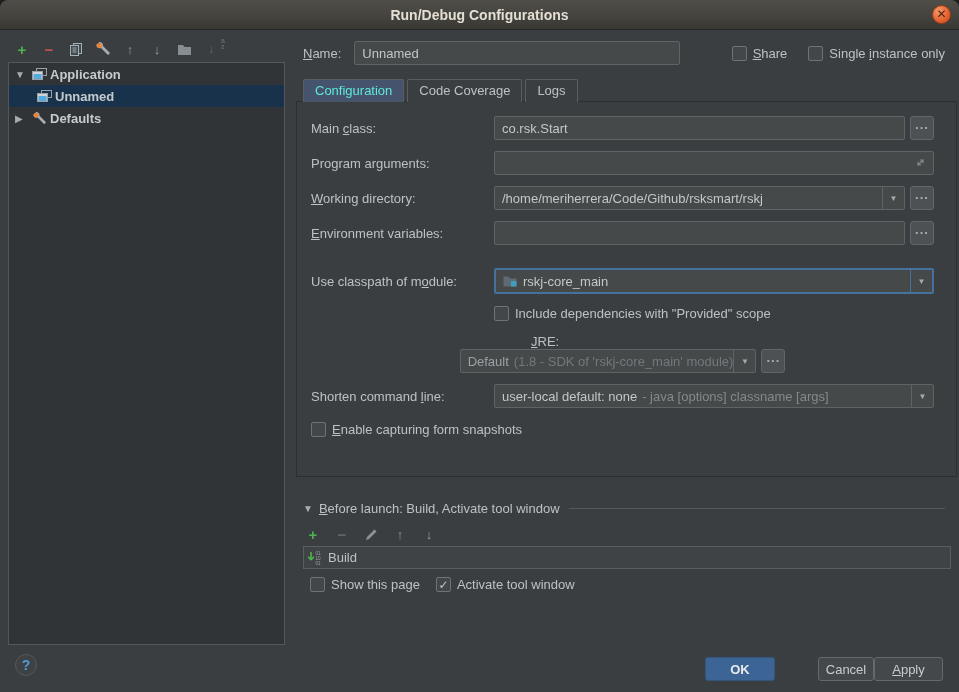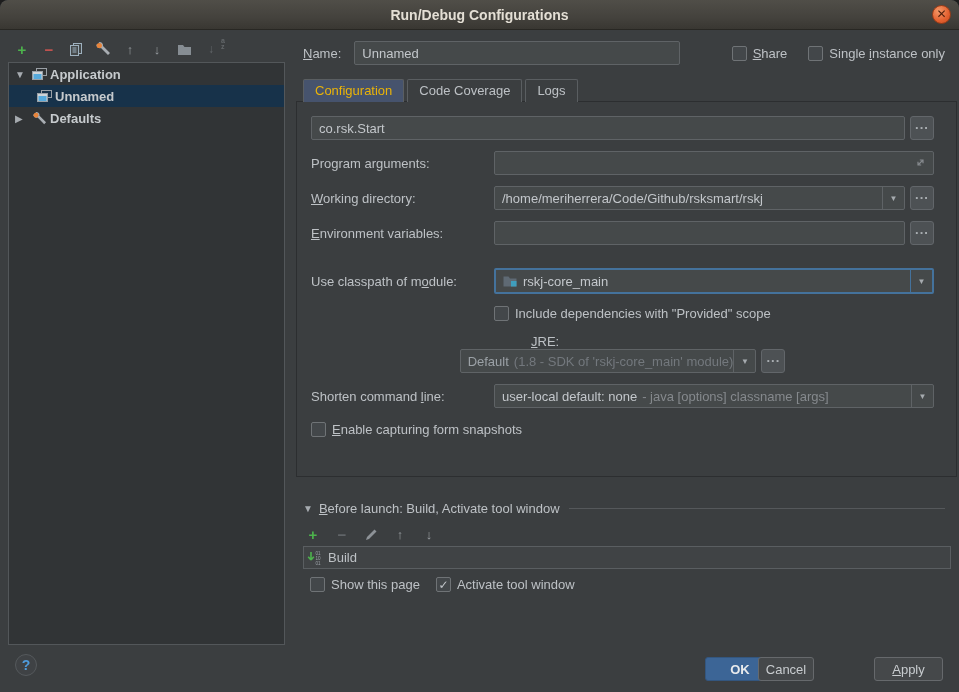--- a/index.html
+++ b/index.html
@@ -38,21 +38,21 @@
     color:#c3c7cb;padding:0 7px;display:flex;align-items:center;}
   .name-input{width:326px;margin-left:13px;}
   .cbrow{display:flex;align-items:center;gap:6px;cursor:pointer;}
   .cb{width:15px;height:15px;background:#43474a;border:1px solid #6f7376;border-radius:2px;flex:none;
       display:inline-flex;align-items:center;justify-content:center;color:#c3c7cb;font-size:12px;}
   .cb.checked::after{content:"\2713";}
   
   .tabs{position:absolute;left:303px;top:79px;display:flex;z-index:2;}
   .tab{padding:3px 11px 4px;border:1px solid #5a5e61;border-bottom:none;margin-right:3px;
     border-radius:2px 2px 0 0;background:#3b3e40;cursor:pointer;color:#bdc1c5;}
-  .tab.sel{background:#46536d;color:#eab308;}
+  .tab.sel{background:#46536d;color:#5eead4;}
   
   .panel{position:absolute;left:296px;top:101px;width:661px;height:376px;
     border:1px solid #2c2e30;background:#3b3e40;}
   .frow{display:flex;align-items:center;margin:11px 22px 0 14px;}
   .frow .lbl{width:183px;flex:none;}
   .frow .fwrap{flex:1;display:flex;align-items:center;}
   .grow{flex:1;}
   .dots{width:24px;height:24px;margin-left:5px;flex:none;background:#4d5154;border:1px solid #62666a;
     border-radius:3px;color:#aaafb3;display:flex;align-items:center;justify-content:center;
     font-weight:bold;letter-spacing:1px;cursor:pointer;line-height:0;padding-bottom:6px;}
@@ -76,21 +76,21 @@
     border:1px solid #5a5e61;display:flex;align-items:center;padding-left:3px;}
   .bl-checks{position:absolute;left:310px;top:577px;display:flex;gap:16px;align-items:center;}
   
   .help{position:absolute;left:15px;top:654px;width:22px;height:22px;border-radius:50%;
     background:#3f4245;border:1px solid #55595c;color:#4f9bdb;font-weight:bold;font-size:14px;
     display:flex;align-items:center;justify-content:center;cursor:pointer;}
   .btn{position:absolute;top:657px;height:24px;border-radius:3px;border:1px solid #66696c;
     background:#45484a;color:#c8cccf;font-size:13px;display:flex;align-items:center;
     justify-content:center;cursor:pointer;}
   .btn.ok{left:705px;width:70px;background:#3c6596;border:1px solid #33567f;color:#e8eaec;font-weight:bold;}
-  .btn.cancel{left:758px;width:56px;}
+  .btn.cancel{left:818px;width:56px;}
   .btn.apply{left:874px;width:69px;}
   .mn{text-decoration:underline;}
 </style>
 </head>
 <body>
 
 <div class="window">
 
   <div class="titlebar">
     <span class="title">Run/Debug Configurations</span>
@@ -175,20 +175,21 @@
 
   <div class="tabs">
     <div class="tab sel"><span>Configuration</span></div>
     <div class="tab"><span>Code Coverage</span></div>
     <div class="tab"><span>Logs</span></div>
   </div>
 
   <div class="panel">
 
     <div class="frow" style="margin-top:14px;">
+      <span class="lbl">Main <span class="mn">c</span>lass:</span>
       <div class="fwrap">
         <div class="input grow">
           <span>co.rsk.Start</span>
         </div>
         <div class="dots"></div>
       </div>
     </div>
 
 
     <div class="frow">

